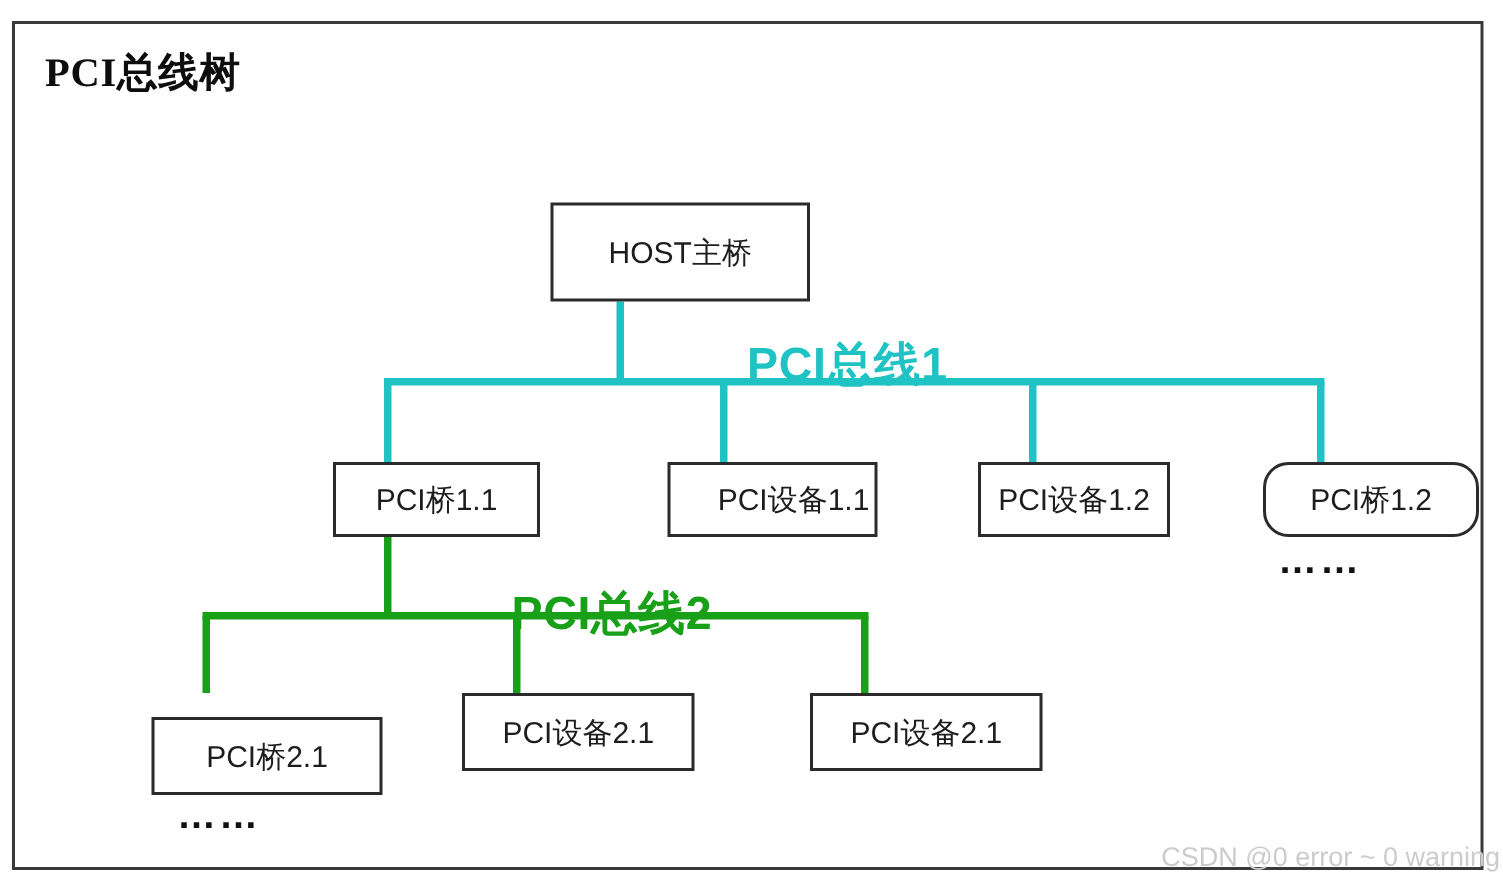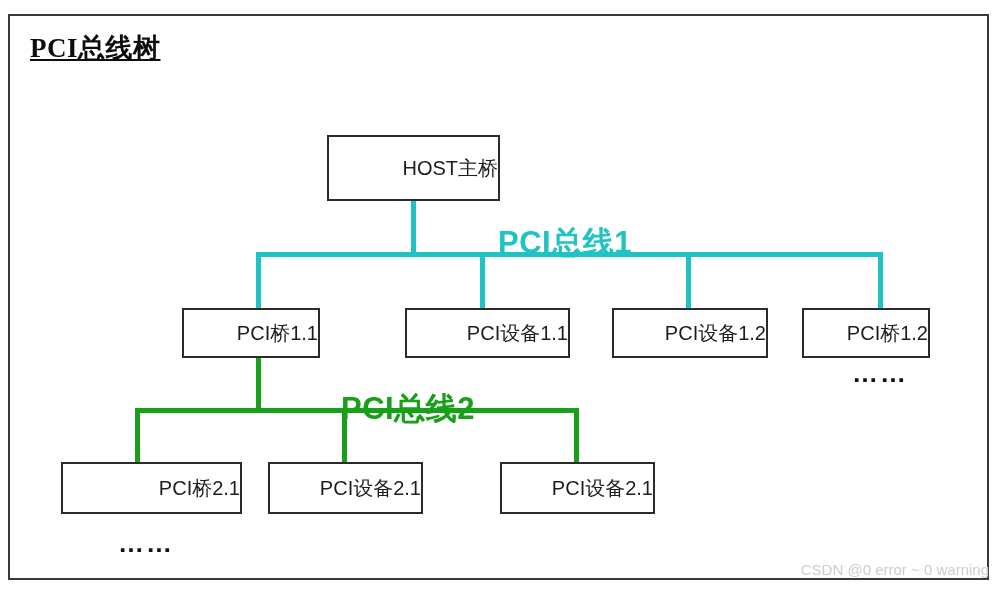--- a/index.html
+++ b/index.html
@@ -20,39 +20,39 @@
     background: #ffffff;
   }
   .diagram-title {
     position: absolute;
     left: 30px; top: 30px;
     font-family: "Liberation Serif", serif;
     font-weight: bold;
     font-size: 27px;
     color: #0d0d0d;
     letter-spacing: 0.5px;
-    text-decoration: underline;
   }
   .node {
     position: absolute;
     border: 2px solid var(--color-box_border, #2b2b2b);
     background: #ffffff;
     display: flex;
     align-items: center;
-    justify-content: flex-end;
+    justify-content: center;
     font-size: 20px;
     color: #1d1d1d;
     z-index: 2;
+    margin-left: 40px;
   }
   .node-host { left: 327px; top: 135px; width: 173px; height: 66px; }
   .node-b11  { left: 182px; top: 308px; width: 138px; height: 50px; }
-  .node-d11  { left: 405px; top: 308px; width: 165px; height: 50px; padding-left: 28px; }
-  .node-d12  { left: 612px; top: 308px; width: 156px; height: 50px; }
-  .node-b12  { left: 802px; top: 308px; width: 128px; height: 50px; }
-  .node-b21  { left: 61px;  top: 462px; width: 181px; height: 52px; }
+  .node-d11  { left: 405px; top: 308px; width: 140px; height: 50px; padding-left: 28px; }
+  .node-d12  { left: 612px; top: 308px; width: 128px; height: 50px; }
+  .node-b12  { left: 802px; top: 308px; width: 144px; height: 50px; border-radius: 17px; }
+  .node-b21  { left: 61px;  top: 478px; width: 154px; height: 52px; }
   .node-d21a { left: 268px; top: 462px; width: 155px; height: 52px; }
   .node-d21b { left: 500px; top: 462px; width: 155px; height: 52px; }
 
   .line { position: absolute; z-index: 1; }
   .cyan  { background: var(--color-bus1, #1fc3c3); }
   .green { background: var(--color-bus2, #18a018); }
 
   .host-drop   { left: 411px; top: 199px; width: 5px; height: 55px; }
   .bus1-line   { left: 256px; top: 252px; width: 627px; height: 5px; }
   .bus1-drop-1 { left: 256px; top: 255px; width: 5px; height: 53px; }
@@ -82,22 +82,22 @@
     font-size: 26px;
     color: #111111;
     letter-spacing: 2px;
     z-index: 2;
   }
   .ellipsis-1 { left: 852px; top: 358px; }
   .ellipsis-2 { left: 118px; top: 528px; }
 
   .watermark {
     position: absolute;
-    right: 13px; top: 561px;
-    font-size: 15px;
+    right: 2px; top: 561px;
+    font-size: 18px;
     color: var(--color-watermark, #cccccc);
     z-index: 4;
     white-space: nowrap;
   }
 </style>
 </head>
 <body>
 
 <div id="stage">
   <div class="frame"></div>

